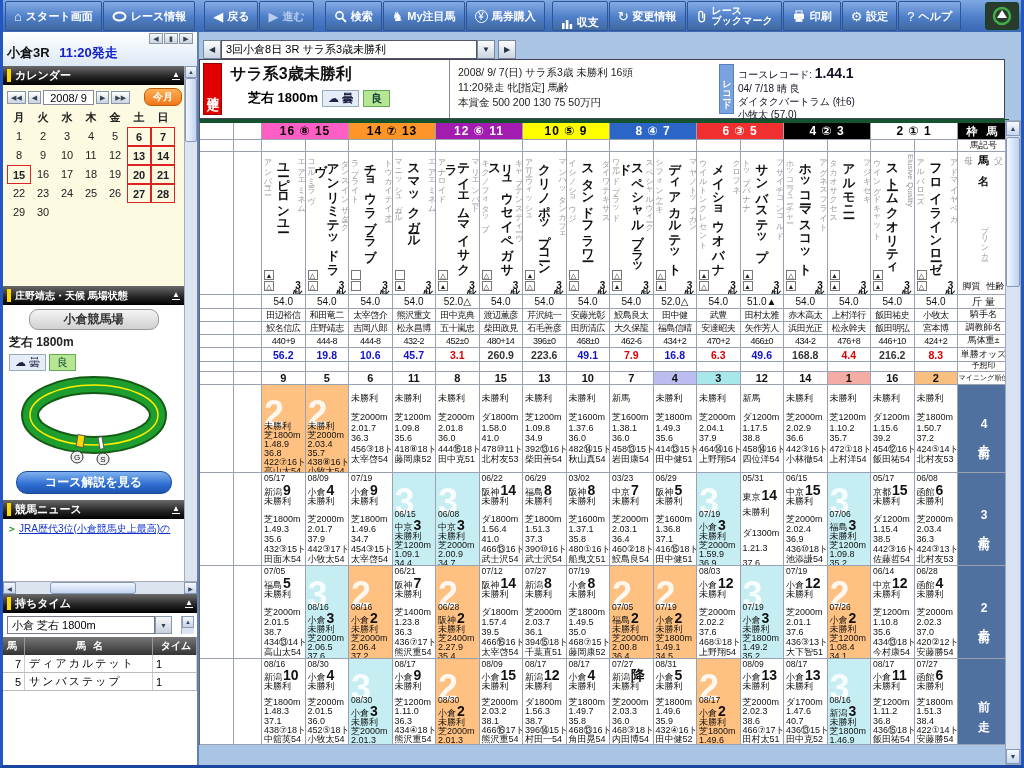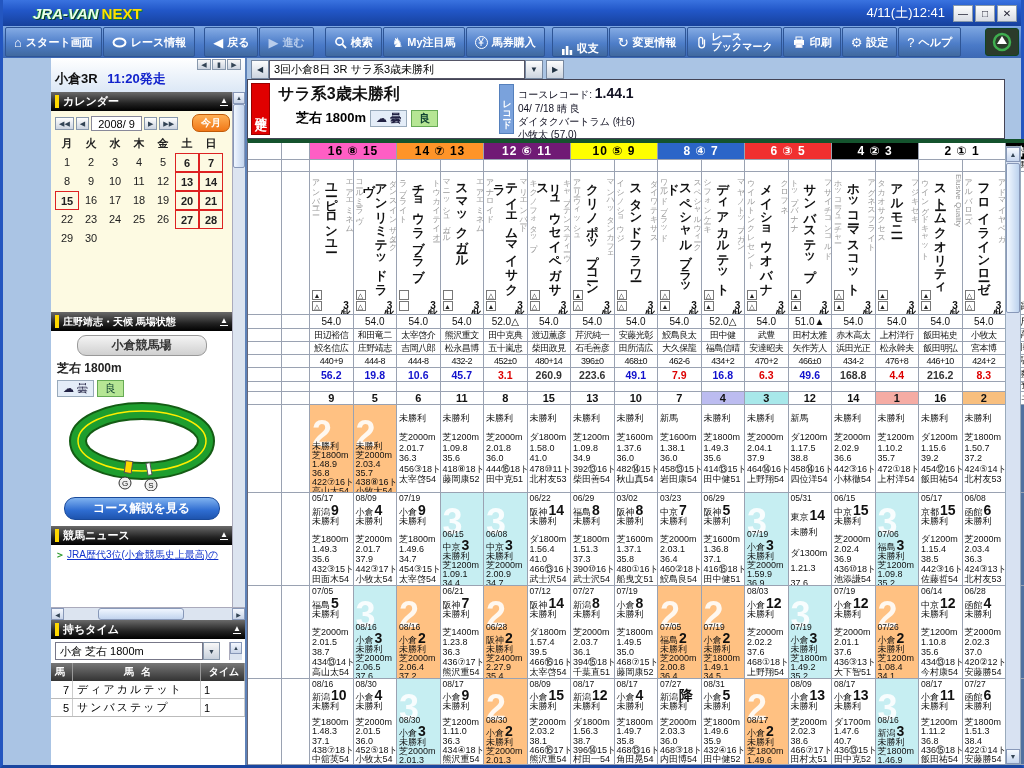--- a/index.html
+++ b/index.html
@@ -29,21 +29,21 @@
   font-weight:bold; background:linear-gradient(180deg,#84abe4,#4e7ec9 55%,#40699f);
   border:1px solid #2e5596; border-radius:2px; white-space:nowrap; }
 .tool .ic { font-size:13px; font-weight:normal; display:inline-flex; align-items:center; }
 .tool.disabled { color:#b9cdec; }
 .tool.two { line-height:1.0; font-size:10px; }
 .toolbar .spacer { flex:1; }
 .applogo { width:34px; height:28px; background:#2b3b2b; border:1px solid #142; border-radius:3px;
   align-self:center; display:flex; align-items:center; justify-content:center; }
 
 
-.bodyrow { flex:1; display:flex; min-height:0;margin-left:48px; }
+.bodyrow { flex:1; display:flex; min-height:0; }
 
 
 .sidebar { width:196px; flex:0 0 auto; background:#eef3fa; border-right:2px solid #5e82b8;
   display:flex; flex-direction:column; font-size:11px; overflow:hidden; }
 .side-top { height:34px; background:linear-gradient(180deg,#ffffff,#dce8f6); padding:1px 4px; }
 .side-top-btns { display:flex; justify-content:flex-end; gap:1px; }
 .sm-btn { width:14px; height:11px; font-size:7px; line-height:10px; text-align:center;
   background:linear-gradient(180deg,#f8f8f8,#ccd4e0); border:1px solid #8898ac; color:#345; }
 .side-race { font-size:13px; font-weight:bold; color:#111; }
 .side-race .time { color:#1122cc; margin-left:6px; }
@@ -187,33 +187,20 @@
 .mainvs .arr { height:15px; background:linear-gradient(180deg,#f6faff,#c6d6ee); border:1px solid #8898b8;
   font-size:7px; text-align:center; line-height:14px; color:#345; }
 .mainvs .thumb { height:150px; background:linear-gradient(90deg,#f2f8ff,#bcd2ee); border:1px solid #8898b8; border-radius:2px; margin-top:1px; }
 .mainvs .arrbot { position:absolute; bottom:0; left:0; right:0; }
 </style>
 </head>
 <body>
 
 <div class="window">
 
-  <div class="titlebar">
-    <div class="logo">
-      <span class="logo-jra">JRA-VAN</span>
-      <span class="logo-next">NEXT</span>
-    </div>
-    <div class="spacer"></div>
-    <span class="tb-time">4/11(土)12:41</span>
-    <div class="winbtns">
-      <div class="winbtn">—</div>
-      <div class="winbtn">□</div>
-      <div class="winbtn">✕</div>
-    </div>
-  </div>
 
   <div class="toolbar" id="toolbar">
       <div class="tool">
         <span class="ic">⌂</span>
         <span>スタート画面</span>
       </div>
       <div class="tool">
         <span class="ic">
           <svg width="15" height="11" viewBox="0 0 15 11">
             <ellipse cx="7.5" cy="5.5" rx="6" ry="4" fill="none" stroke="#fff" stroke-width="2"></ellipse>
@@ -474,20 +461,25 @@
       <div class="race-hdr">
         <div class="kakutei">確定</div>
         <div class="rh-title">
           <div class="rh-name">サラ系3歳未勝利</div>
           <div class="rh-course">
             <span>芝右 1800m</span>
             <span class="wx-box">☁ <span>曇</span></span>
             <span class="cond-box">良</span>
           </div>
         </div>
+        <div class="rh-info">
+          <div>2008/ 9/ 7(日) サラ系3歳 未勝利 16頭</div>
+          <div>11:20発走 牝[指定] 馬齢</div>
+          <div>本賞金 500 200 130 75 50万円</div>
+        </div>
         <div class="rh-record">
           <div class="rec-badge">レコード</div>
           <div class="rec-lines">
             <div><span>コースレコード:</span>
               <span class="rec-big">1.44.1</span></div>
             <div>04/ 7/18 晴 良</div>
             <div>ダイタクバートラム (牡6)</div>
             <div>小牧太 (57.0)</div>
           </div>
         </div>
@@ -518,21 +510,21 @@
             <div class="tc" style="grid-area: 11 / 1;"></div>
             <div class="tc" style="grid-area: 11 / 2;"></div>
             <div class="tc" style="grid-area: 12 / 1;"></div>
             <div class="tc" style="grid-area: 12 / 2;"></div>
             <div class="tc" style="grid-area: 13 / 1;"></div>
             <div class="tc" style="grid-area: 13 / 2;"></div>
             <div class="tc" style="grid-area: 14 / 1;"></div>
             <div class="tc" style="grid-area: 14 / 2;"></div>
             <div class="tc frame" style="grid-area: 1 / 3 / auto / span 2; background: rgb(255, 94, 196); color: rgb(0, 0, 0);">16 ⑧ 15</div>
             <div class="tc frame" style="grid-area: 1 / 5 / auto / span 2; background: rgb(255, 148, 40); color: rgb(0, 0, 0);">14 ⑦ 13</div>
-            <div class="tc frame" style="grid-area: 1 / 7 / auto / span 2; background: #701a75; color: rgb(255, 255, 255);">12 ⑥ 11</div>
+            <div class="tc frame" style="grid-area: 1 / 7 / auto / span 2; background: #a21caf; color: rgb(255, 255, 255);">12 ⑥ 11</div>
             <div class="tc frame" style="grid-area: 1 / 9 / auto / span 2; background: rgb(255, 255, 0); color: rgb(0, 0, 0);">10 ⑤ 9</div>
             <div class="tc frame" style="grid-area: 1 / 11 / auto / span 2; background: rgb(43, 101, 200); color: rgb(255, 255, 255);">8 ④ 7</div>
             <div class="tc frame" style="grid-area: 1 / 13 / auto / span 2; background: rgb(240, 48, 48); color: rgb(255, 255, 255);">6 ③ 5</div>
             <div class="tc frame" style="grid-area: 1 / 15 / auto / span 2; background: rgb(0, 0, 0); color: rgb(255, 255, 255);">4 ② 3</div>
             <div class="tc frame" style="grid-area: 1 / 17 / auto / span 2; background: rgb(255, 255, 255); color: rgb(0, 0, 0);">2 ① 1</div>
             <div class="tc" style="grid-area: 2 / 3;"></div>
             <div class="tc hname" style="grid-area: 3 / 3;">
               <div class="sire vtxt">エアエミネム</div>
               <div class="nm vtxt">ユーピロンユー</div>
               <div class="dam vtxt">アンバーユー</div>

